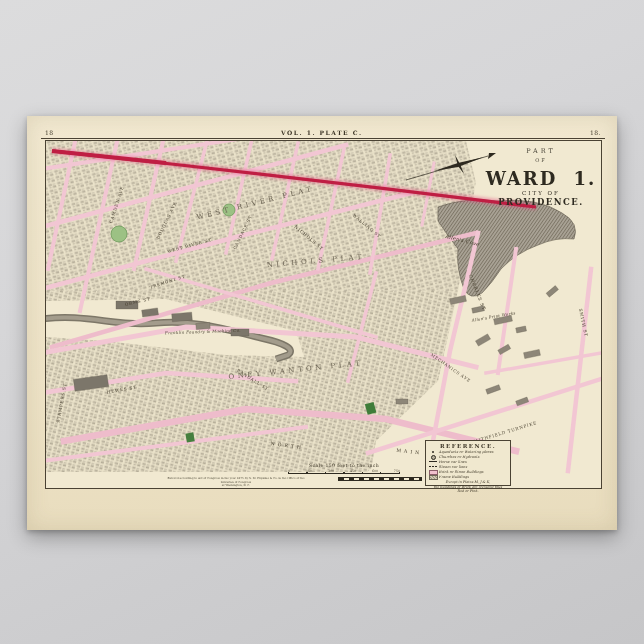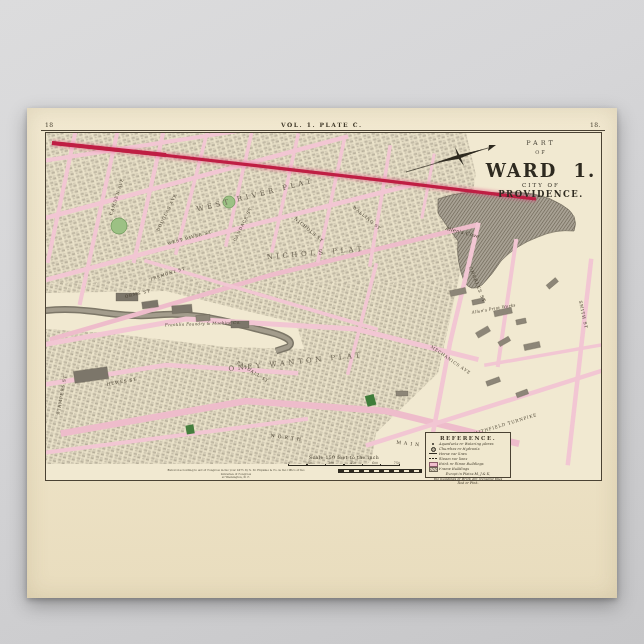--- a/index.html
+++ b/index.html
@@ -1,19 +1,19 @@
 <!DOCTYPE html>
 <html><head>
 <meta charset="utf-8">
 <style>
   html,body{margin:0;padding:0;}
   .scene{position:relative;width:644px;height:644px;overflow:hidden;
     background:linear-gradient(155deg,#dcdcdd 0%,#d6d6d8 35%,#cdcdcf 70%,#c6c6c8 100%);
     font-family:"DejaVu Serif", serif;}
-  .poster{position:absolute;left:27px;top:108px;width:590px;height:490px;
+  .poster{position:absolute;left:27px;top:116px;width:590px;height:414px;
     background:linear-gradient(178deg,#f2e9d1 0%,#eee3c7 60%,#e8dcbd 100%);
     box-shadow:0 7px 18px rgba(0,0,0,.30),0 2px 5px rgba(0,0,0,.22),inset 0 0 22px rgba(120,100,60,.16);}
   .plate-header{position:absolute;left:18px;right:16px;top:10px;height:10px;
     display:flex;justify-content:space-between;align-items:flex-end;
     font-size:6px;color:#3c3526;letter-spacing:.5px;}
   .plate-header .vol{letter-spacing:1.5px;font-weight:bold;font-size:6px;}
   .header-rule{position:absolute;left:14px;right:12px;top:22px;height:1px;background:#4a4233;}
   .map-frame{position:absolute;left:18px;top:24px;width:555px;height:347px;
     border:1px solid #4a4233;background:#f1e9d1;}
   .map-frame svg{position:absolute;left:0;top:0;}

